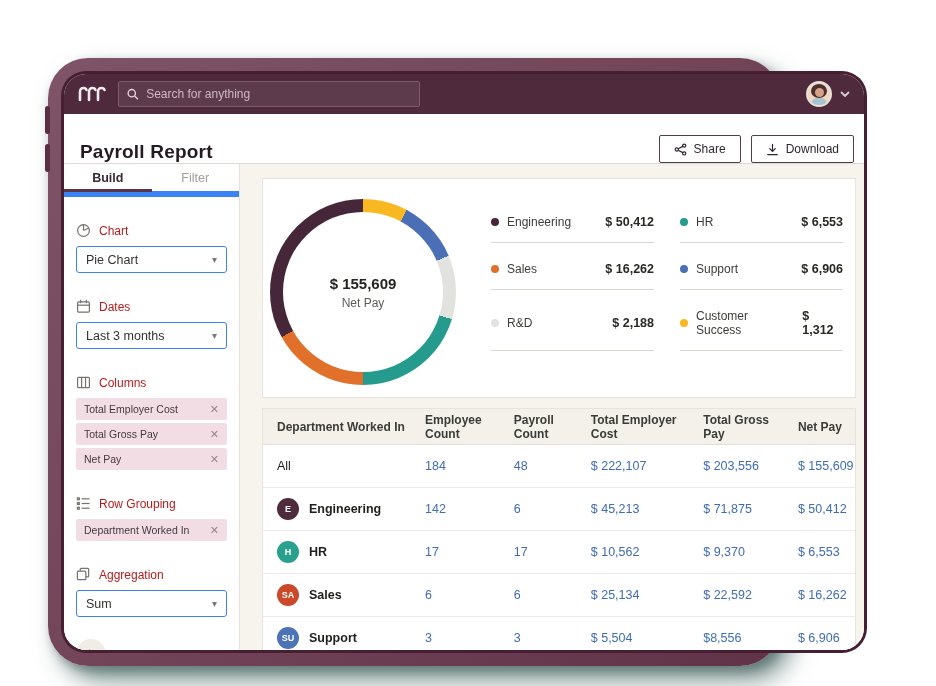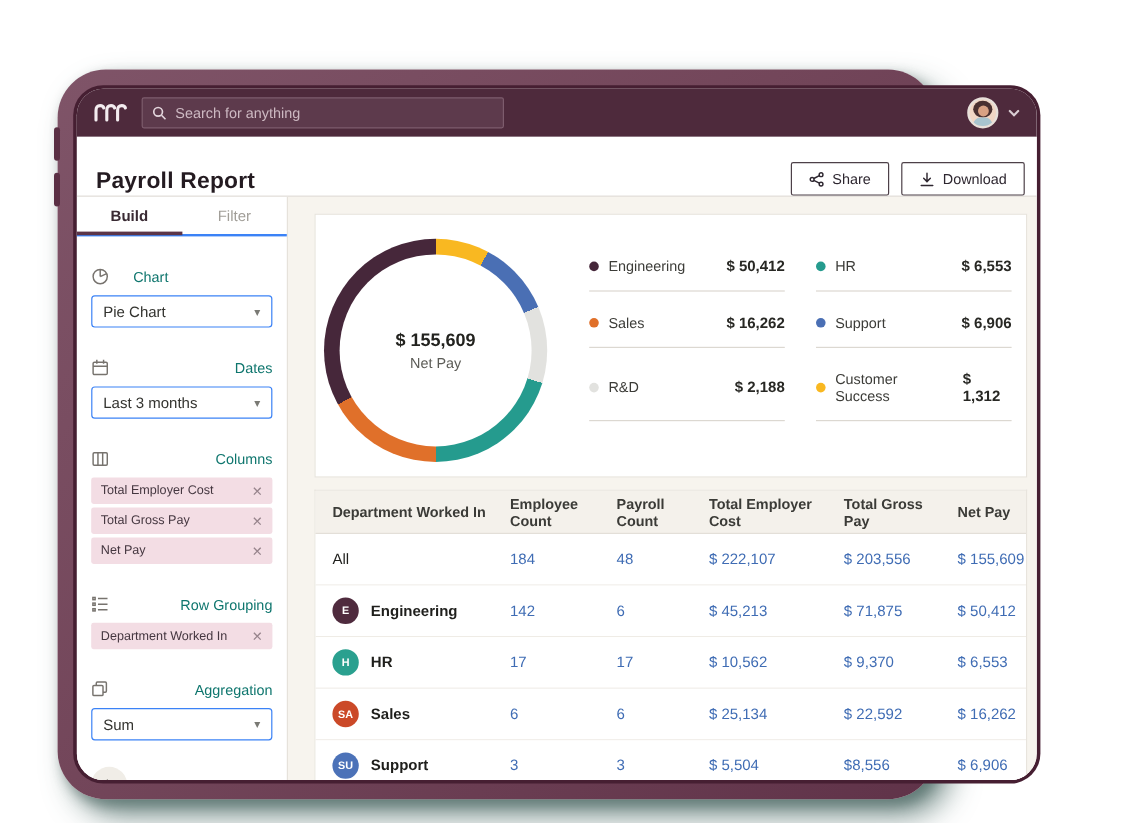--- a/index.html
+++ b/index.html
@@ -49,26 +49,26 @@
     height:28px; padding:0 14px; background:#fff; border:1px solid #4d4048;
     border-radius:2px; font-size:12px; color:#2e2730; cursor:pointer; font-weight:400;
   }
 
   
   .content-row { display:flex; height:486px; }
   .sidebar { width:176px; background:#fff; border-right:1px solid #e6e2db; flex:0 0 auto; }
   .main { flex:1; background:#f7f4ee; padding:14px 8px 0 22px; overflow:hidden; }
 
   
-  .tabs { display:flex; height:33px; border-bottom:2px solid #3b82f6; }
+  .tabs { display:flex; height:33px; border-bottom:6px solid #3b82f6; }
   .tab { flex:1; display:flex; align-items:center; justify-content:center; font-size:12.5px; color:#a19e98; position:relative; cursor:pointer; }
   .tab.active { color:#392a33; font-weight:bold; }
   .tab.active::after { content:""; position:absolute; left:0; right:0; bottom:-1px; height:3px; background:#5c3548; }
   .side-pad { padding:0 12px; }
-  .section-label { display:flex; align-items:center; gap:20px; margin-top:26px; font-size:12px; color:#0f766e;justify-content:space-between; }
+  .section-label { display:flex; align-items:center; gap:8px; margin-top:26px; font-size:12px; color:#b91c1c; }
   .section-label svg { flex:0 0 auto; color:#77736e; }
   .section-label .toggle-wrap { margin-left:auto; }
   .toggle { width:30px; height:16px; border-radius:9px; background:#3e6bd0; position:relative; cursor:pointer; }
   .toggle .knob { position:absolute; right:2px; top:2px; width:12px; height:12px; border-radius:50%; background:#fff; }
   .dropdown {
     margin-top:8px; height:27px; border:1px solid #3b82f6; border-radius:3px; background:#fff;
     display:flex; align-items:center; padding:0 9px; font-size:12.5px; color:#33332f; cursor:pointer;
   }
   .dropdown .caret { margin-left:auto; color:#7a7a74; font-size:10px; }
   .chips { margin-top:8px; display:flex; flex-direction:column; gap:3px; }

